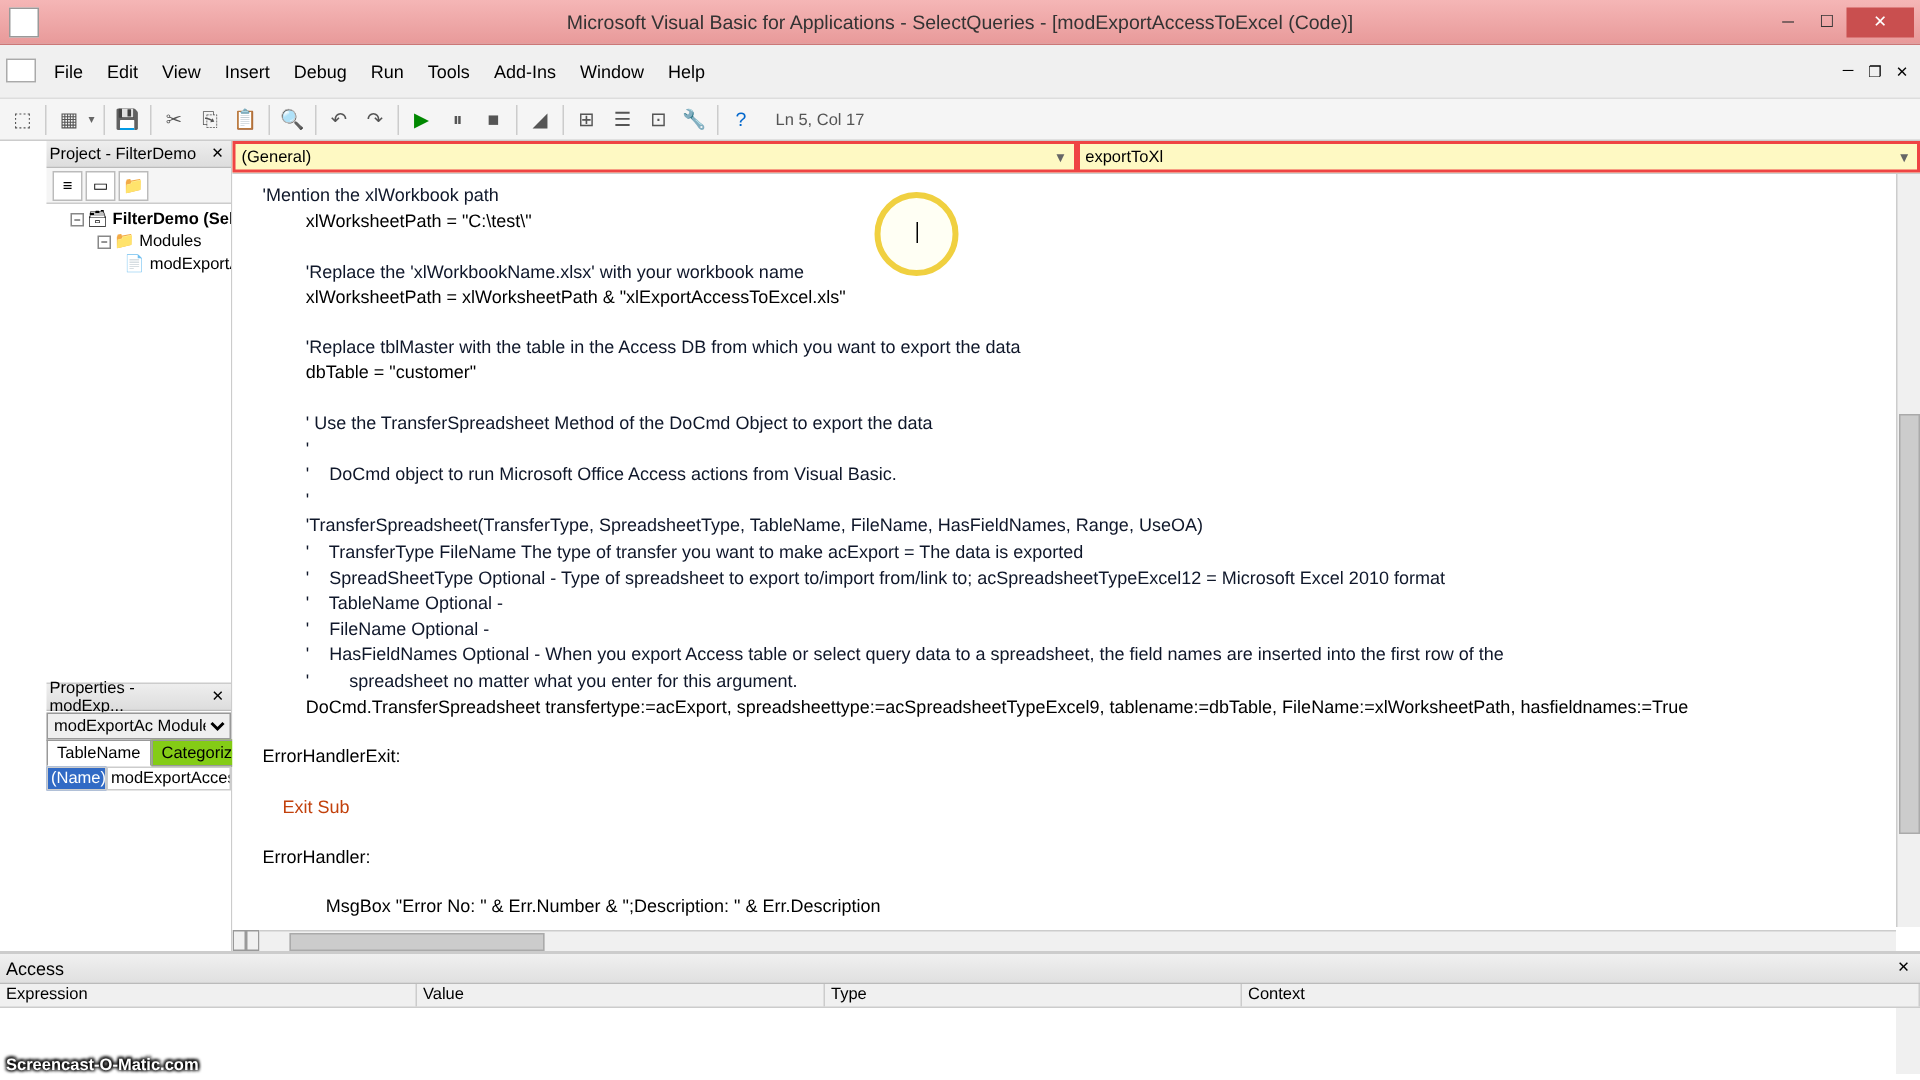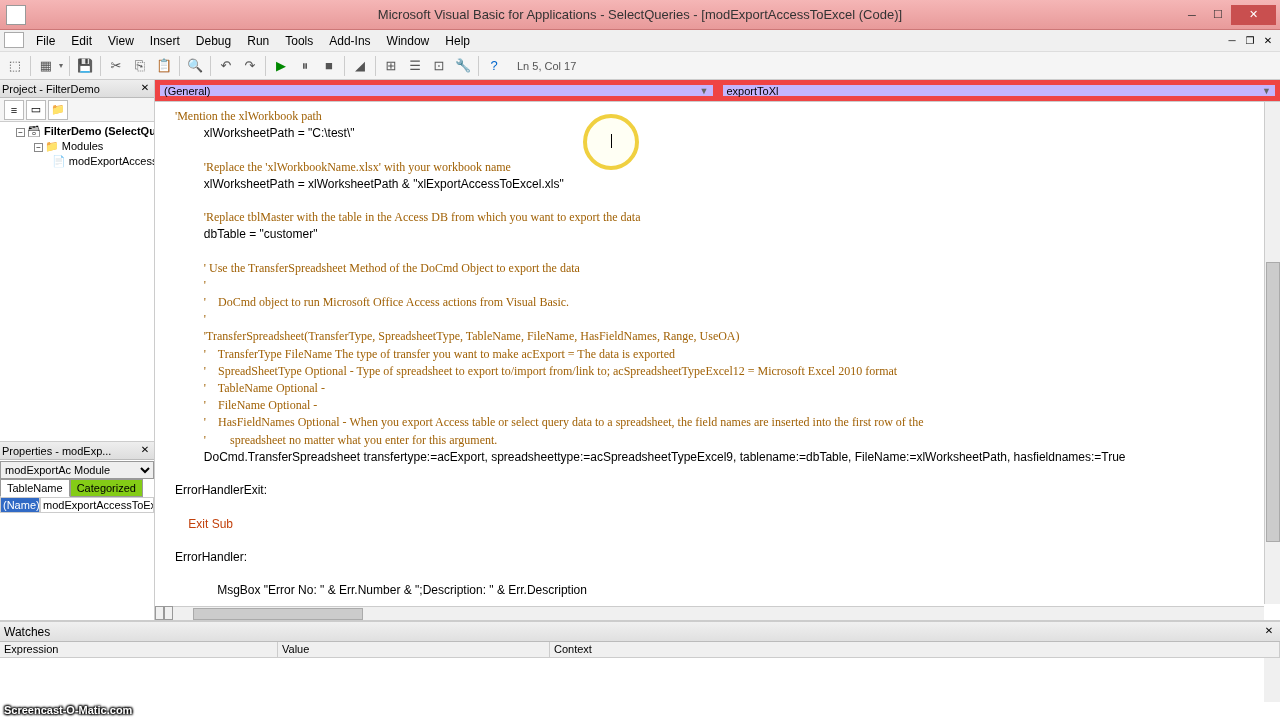--- a/index.html
+++ b/index.html
@@ -5,35 +5,35 @@
 * { margin: 0; padding: 0; box-sizing: border-box; font-family: 'Segoe UI', Tahoma, sans-serif; }
 body { background: #fff; width: 1280px; height: 720px; overflow: hidden; position: relative; }
 
 .titlebar { height: 30px; background: linear-gradient(#f5b6b6, #e89a9a); display: flex; align-items: center; justify-content: space-between; padding: 0 4px; border-bottom: 1px solid #c77; }
 .titlebar-left { width: 20px; height: 20px; background: #fff; border: 1px solid #999; margin-left: 2px; }
 .titlebar-title { color: #333; font-size: 13px; position: absolute; left: 50%; transform: translateX(-50%); }
 .titlebar-btns { display: flex; gap: 0; }
 .titlebar-btn { width: 26px; height: 20px; display: flex; align-items: center; justify-content: center; font-size: 11px; color: #333; cursor: pointer; }
 .titlebar-btn.close { background: #c94f4f; color: #fff; width: 45px; }
 
-.menubar { height: 22px; background: #f0f0f0; display: flex; align-items: center; justify-content: space-between; border-bottom: 1px solid #ddd; padding: 0 4px; }
+.menubar { height: 36px; background: #f0f0f0; display: flex; align-items: center; justify-content: space-between; border-bottom: 1px solid #ddd; padding: 0 4px; }
 .menubar-left { display: flex; }
 .menu-item { padding: 2px 8px; font-size: 12px; cursor: pointer; }
 .menubar-right { display: flex; gap: 2px; }
 .mdi-btn { width: 16px; height: 14px; font-size: 10px; display: flex; align-items: center; justify-content: center; cursor: pointer; }
 
 .toolbar { height: 28px; background: #f5f5f5; border-bottom: 1px solid #ccc; display: flex; align-items: center; padding: 0 4px; gap: 2px; }
 .tool-btn { width: 22px; height: 22px; display: flex; align-items: center; justify-content: center; cursor: pointer; border: 1px solid transparent; font-size: 13px; color: #555; }
 .tool-sep { width: 1px; height: 20px; background: #ccc; margin: 0 2px; }
 .tool-dropdown { width: 6px; font-size: 8px; color: #666; }
 .status-text { font-size: 11px; color: #555; margin-left: 10px; }
 
 .main-area { display: flex; height: 540px; }
 
-.left-panel { width: 155px; display: flex; flex-direction: column; border-right: 1px solid #ccc; }
+.left-panel { width: 155px; display: flex; flex-direction: column; border-right: 1px solid #ccc; padding-left: 31px; }
 .panel-header { height: 18px; background: linear-gradient(#eee, #ddd); border-bottom: 1px solid #bbb; display: flex; align-items: center; justify-content: space-between; padding: 0 2px; font-size: 11px; }
 .panel-close { width: 14px; height: 14px; font-size: 10px; cursor: pointer; text-align: center; }
 .project-toolbar { height: 24px; background: #f5f5f5; border-bottom: 1px solid #ccc; display: flex; align-items: center; padding: 0 4px; gap: 2px; }
 .proj-btn { width: 20px; height: 20px; border: 1px solid #bbb; background: #fff; cursor: pointer; font-size: 11px; display: flex; align-items: center; justify-content: center; }
 .tree { flex: 1; background: #fff; font-size: 11px; padding: 2px; overflow: hidden; }
 .tree-node { padding: 1px 0; white-space: nowrap; cursor: pointer; }
 .tree-node.l1 { padding-left: 14px; }
 .tree-node.l2 { padding-left: 32px; }
 .tree-node.l3 { padding-left: 50px; }
 .tree-expand { display: inline-block; width: 9px; height: 9px; border: 1px solid #888; font-size: 8px; line-height: 7px; text-align: center; margin-right: 2px; vertical-align: middle; }
@@ -45,25 +45,25 @@
 .props-tab { padding: 2px 6px; border: 1px solid #999; background: #84cc16; cursor: pointer; }
 .props-tab.active { background: #fff; border-bottom: 1px solid #fff; }
 .props-grid { font-size: 11px; }
 .props-row { display: flex; }
 .props-cell { border: 1px solid #ccc; padding: 1px 2px; height: 16px; overflow: hidden; }
 .props-cell.name { width: 40px; background: #316ac5; color: #fff; }
 .props-cell.val { flex: 1; }
 
 .code-area { flex: 1; display: flex; flex-direction: column; background: #fff; }
 .code-dropdowns { height: 22px; display: flex; border-bottom: 1px solid #ccc; }
-.code-dd { flex: 1; border: 5px solid #ef4444; background: #c4b5fd; font-size: 11px; padding: 2px 4px; display: flex; align-items: center; justify-content: space-between; cursor: pointer; }
+.code-dd { flex: 1; border: 2px solid #ef4444; background: #fef9c3; font-size: 11px; padding: 2px 4px; display: flex; align-items: center; justify-content: space-between; cursor: pointer; }
 .code-dd .arrow { font-size: 9px; color: #666; }
 .code-editor { flex: 1; position: relative; overflow: hidden; background: #fff; }
 .code-content { padding: 6px 20px; font-family: 'Courier New', monospace; font-size: 12px; line-height: 1.35; white-space: pre; color: #000; }
-.code-content .comment { color: #a16207; font-family: Liberation Serif, serif; }
+.code-content .comment { color: #0f172a; }
 .code-content .keyword { color: #c2410c; }
 .highlight-circle { position: absolute; width: 56px; height: 56px; border: 4px solid #f0d040; border-radius: 50%; background: rgba(255,255,200,0.2); top: 12px; left: 428px; pointer-events: none; }
 .cursor-line { position: absolute; width: 1px; height: 14px; background: #000; top: 32px; left: 456px; }
 .vscroll { position: absolute; right: 0; top: 0; bottom: 16px; width: 16px; background: #f0f0f0; border-left: 1px solid #ccc; }
 .vthumb { position: absolute; top: 160px; width: 14px; left: 1px; height: 280px; background: #ccc; border: 1px solid #aaa; }
 .hscroll { position: absolute; left: 18px; right: 16px; bottom: 0; height: 14px; background: #f0f0f0; border-top: 1px solid #ccc; }
 .hthumb { position: absolute; left: 20px; top: 1px; height: 12px; width: 170px; background: #ccc; border: 1px solid #aaa; }
 .view-btns { position: absolute; left: 0; bottom: 0; height: 14px; width: 18px; display: flex; }
 .view-btn { width: 9px; height: 14px; border: 1px solid #999; background: #f0f0f0; font-size: 8px; }
 
@@ -237,26 +237,27 @@
         </div>
       <div class="hscroll">
           <div class="hthumb"></div>
         </div>
     </div>
   </div>
 </div>
 
 <div class="watches">
   <div class="watches-header">
-    <span>Watches</span>
+    <span>Access</span>
     <span class="panel-close">✕</span>
   </div>
   <div class="watches-cols">
     <div class="watch-col" style="width:278px">Expression</div>
     <div class="watch-col" style="width:272px">Value</div>
+    <div class="watch-col" style="width:278px">Type</div>
     <div class="watch-col" style="flex:1">Context</div>
   </div>
   <div class="watches-body">
     <div class="wscroll"></div>
   </div>
 </div>
 
 <div class="watermark">Screencast-O-Matic.com</div>
 
 </body></html>

